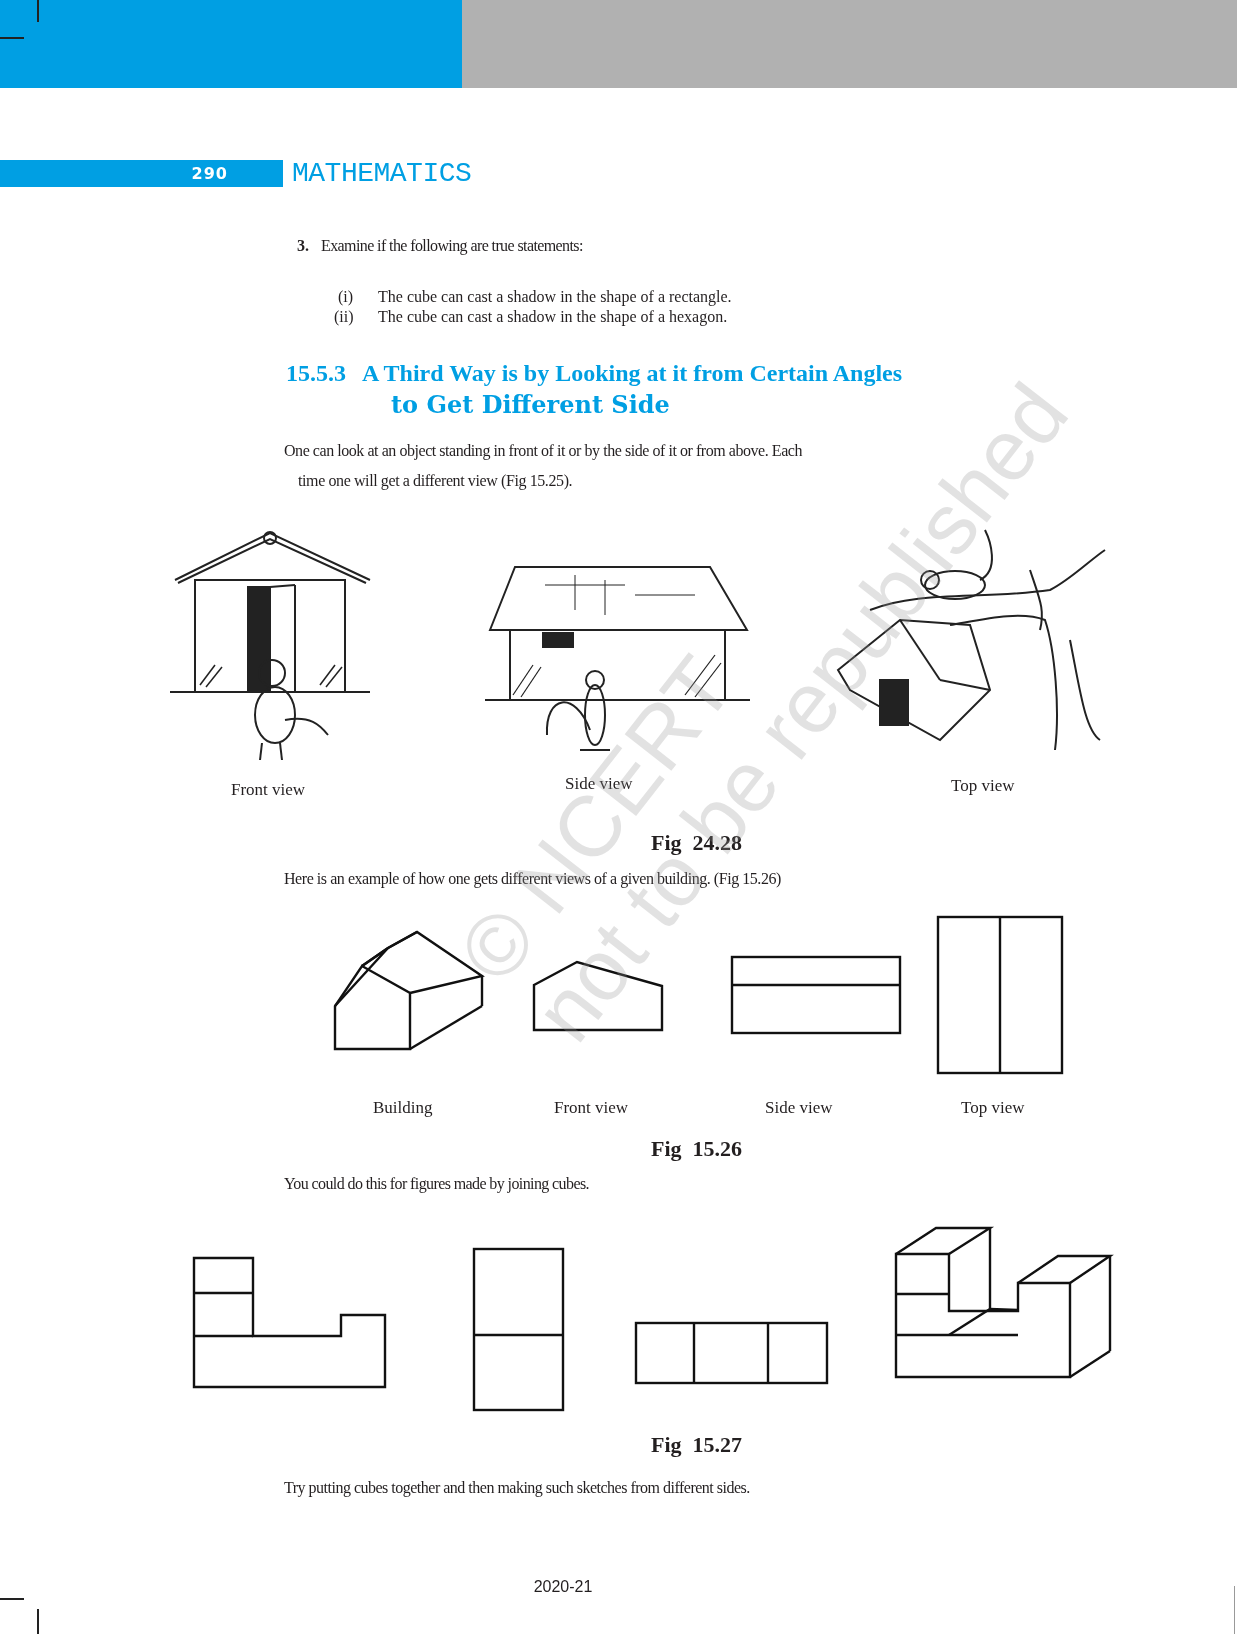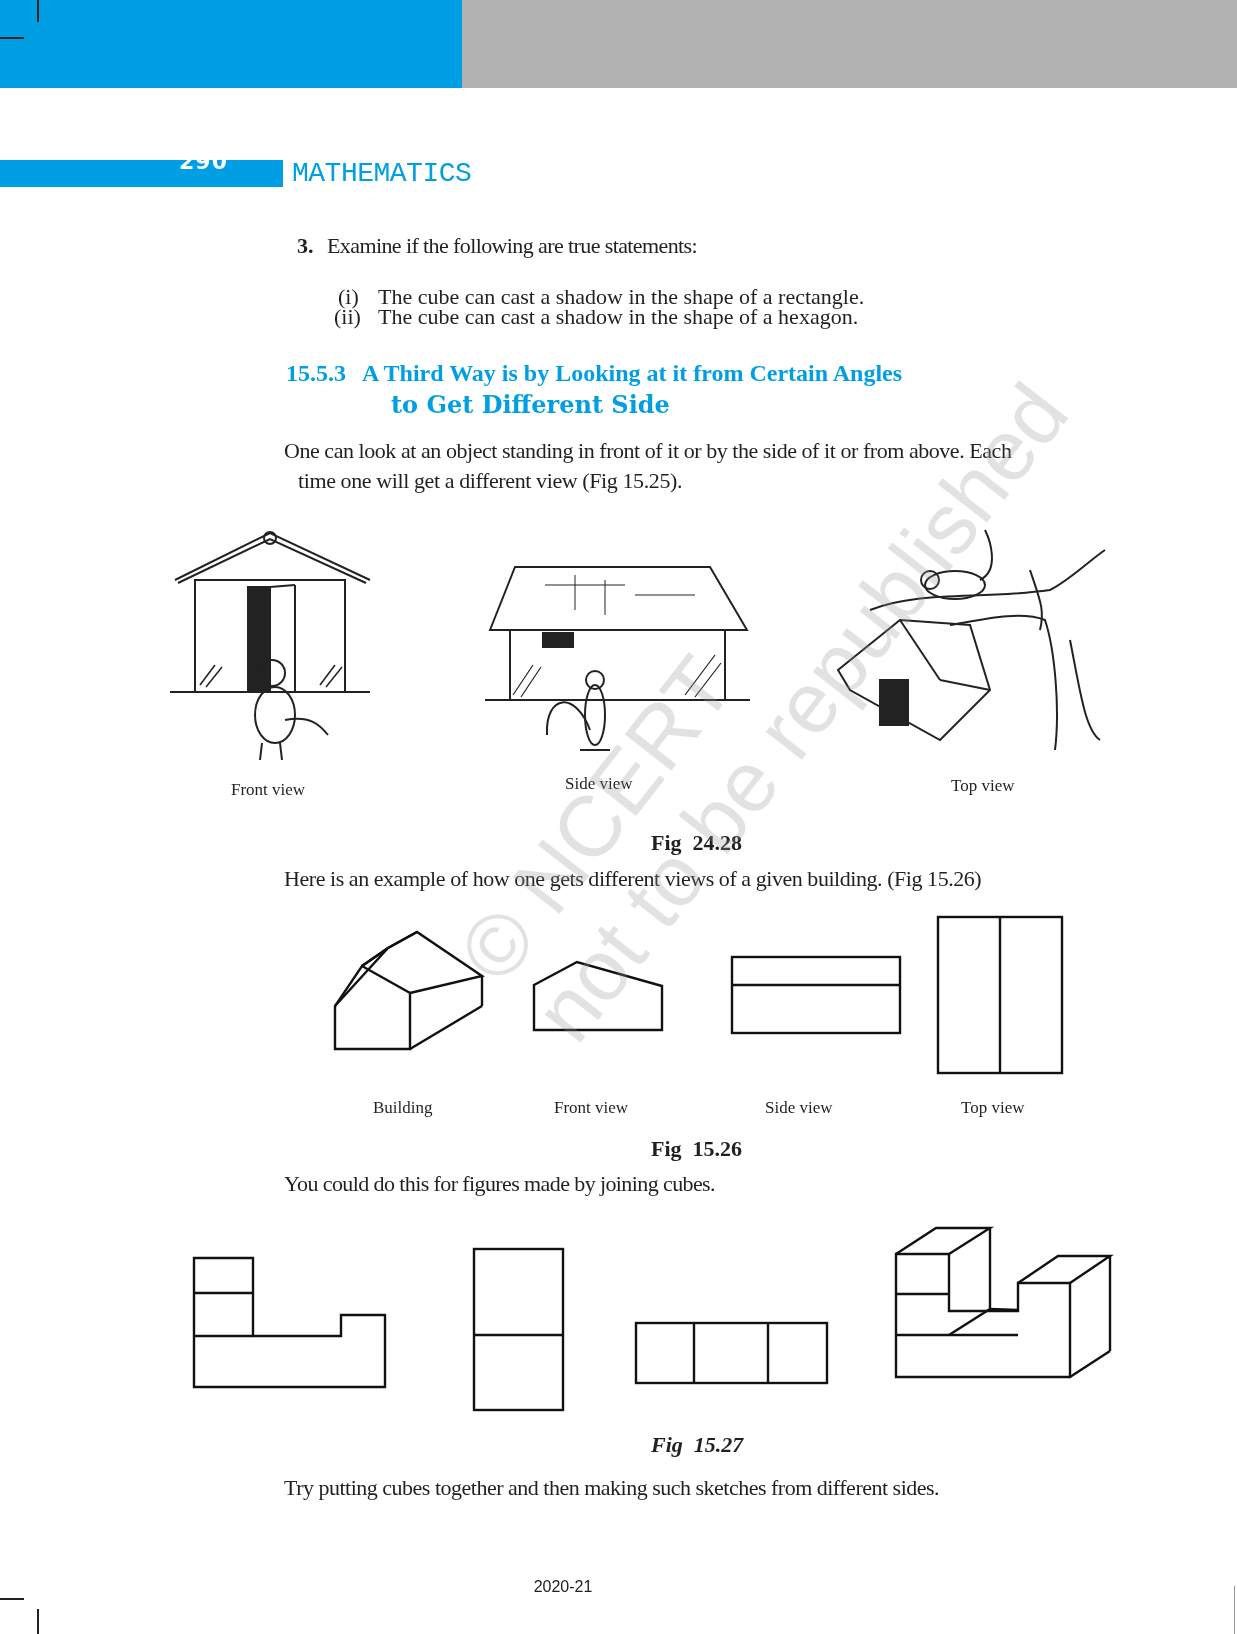--- a/index.html
+++ b/index.html
@@ -5,26 +5,26 @@
   html, body { margin: 0; padding: 0; }
   body {
     width: 1237px; height: 1634px; position: relative; overflow: hidden;
     background: #ffffff; font-family: "Liberation Serif", serif; color: #231f20;
   }
   .abs { position: absolute; }
   .topbar-blue { left: 0; top: 0; width: 462px; height: 88px; background: #009fe3; }
   .topbar-gray { left: 462px; top: 0; width: 775px; height: 88px; background: #b1b1b1; }
   .crop { background: #222; }
   .pagebar { left: 0; top: 160px; width: 283px; height: 27px; background: #009fe3; }
-  .pagenum { left: 0; top: 148px; width: 228px; height: 27px; text-align: right;
-    color: #fff; font-family: "DejaVu Sans", sans-serif; font-size: 22px; font-weight: bold;
+  .pagenum { left: 0; top: 160px; width: 228px; height: 27px; text-align: right;
+    color: #fff; font-family: "DejaVu Sans", sans-serif; font-size: 16px; font-weight: bold;
     line-height: 27px; letter-spacing: 1px; }
   .subject { left: 292px; top: 160px; height: 27px; line-height: 27px; color: #009fe3;
     font-family: Liberation Mono, monospace; font-size: 28px; letter-spacing: -0.5px; text-align: right; }
-  .txt { font-size: 22px; line-height: 30px; white-space: nowrap; }
+  .txt { font-size: 16px; line-height: 30px; white-space: nowrap; }
   .qnum { font-weight: bold; }
   .heading { color: #009fe3; font-family: "DejaVu Serif", serif; font-weight: bold;
     font-size: 24px; line-height: 32px; white-space: nowrap; }
   .figcap { font-weight: bold; font-size: 22px; white-space: nowrap; }
   .lbl { font-size: 17px; white-space: nowrap; }
   svg { position: absolute; overflow: visible; }
   .watermark { left: 310px; top: 620px; width: 700px; color: rgba(150,150,150,0.28);
     font-family: "Liberation Sans", sans-serif; font-size: 86px; line-height: 96px;
     transform: rotate(-52deg); transform-origin: 0 0; white-space: nowrap; pointer-events: none; }
   .year { left: 0; width: 1126px; top: 1578px; text-align: center;
@@ -175,21 +175,21 @@
   <line x1="1" y1="66" x2="54" y2="66"></line>
   <line x1="1" y1="107" x2="54" y2="107"></line>
   <line x1="54" y1="107" x2="123" y2="107"></line>
   <polyline points="1,26 41,0 95,0 54,26"></polyline>
   <line x1="95" y1="0" x2="95" y2="81"></line>
   <polyline points="54,107 95,81 123,82"></polyline>
   <polyline points="123,55 163,28 215,28 175,55"></polyline>
   <line x1="215" y1="28" x2="215" y2="123"></line>
   <line x1="215" y1="123" x2="175" y2="149"></line>
 </svg>
-<div class="abs figcap" style="left:651px;top:1432px;white-space:pre;font-style:italic;">Fig  15.27</div>
+<div class="abs figcap" style="left:651px;top:1432px;white-space:pre;">Fig  15.27</div>
 
 <div class="abs txt" style="left:284px;top:1473px;letter-spacing:-0.5px;">Try putting cubes together and then making such sketches from different sides.</div>
 
 <div class="abs watermark" style="left:440px;top:940px;">
   <div>© NCERT</div>
   <div>not to be republished</div>
 </div>
 
 <div class="abs year">2020-21</div>
 <div class="abs crop" style="left:0;top:1598px;width:24px;height:2px;"></div>

